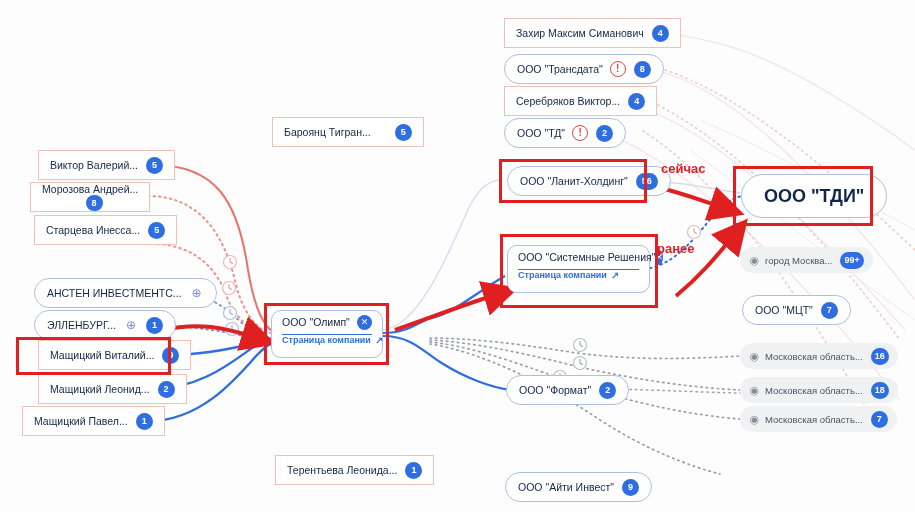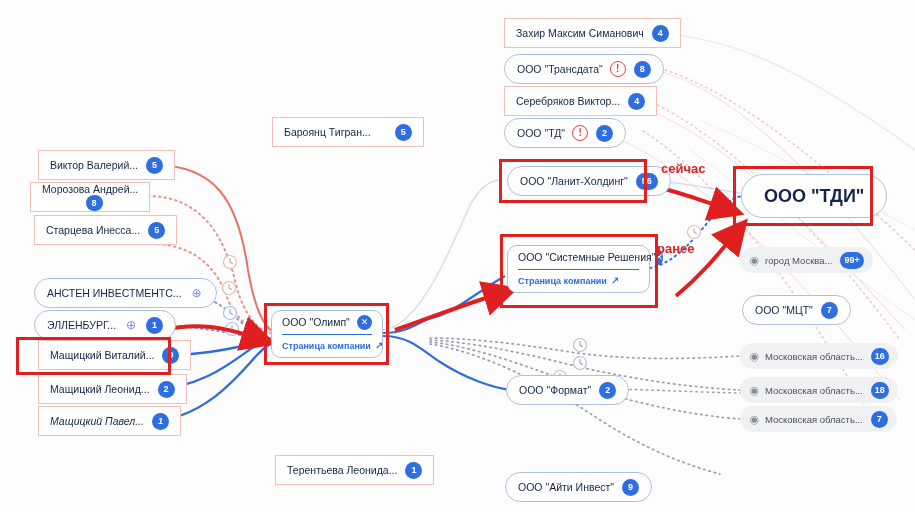--- a/index.html
+++ b/index.html
@@ -35,21 +35,21 @@
   .pin{display:inline-flex;align-items:center;justify-content:center;
        width:11px;height:14px;margin-right:5px;color:#868d9b;font-size:11px;}
 
   
   .card{flex-direction:column;align-items:stretch;justify-content:center;
         border:1px solid #adc0e0;border-radius:10px;background:#fff;
         padding:0;height:48px;}
   .card .top{display:flex;align-items:center;justify-content:space-between;
              padding:0 10px;height:23px;font-size:10.5px;color:#12264a;}
   .card .sep{height:1px;background:#2f6ee0;margin:0 10px;}
-  .card .link{display:flex;align-items:center;padding:0 10px;height:23px;
+  .card .link{display:flex;padding:0 10px;height:23px;
               font-size:9px;font-weight:bold;color:#2f6ee0;}
   .card .link .arrow{margin-left:4px;font-size:10px;}
   .xbtn{display:inline-flex;align-items:center;justify-content:center;
         width:15px;height:15px;border-radius:50%;background:#2f6ee0;color:#fff;
         font-size:9px;font-weight:bold;line-height:1;}
 
   
   .hl{position:absolute;border:3px solid #e02020;box-sizing:border-box;
       background:transparent;}
   .anno{position:absolute;color:#e02020;font-size:13px;font-weight:bold;
@@ -212,21 +212,21 @@
   <div class="node rect" style="left:38px;top:340px;">
     <span class="lbl">Мащицкий Виталий...</span>
     <span class="badge">9</span>
   </div>
 
   <div class="node rect" style="left:38px;top:374px;text-align:right;">
     <span class="lbl">Мащицкий Леонид...</span>
     <span class="badge">2</span>
   </div>
 
-  <div class="node rect" style="left:38px;top:406px;font-style:italic;">
+  <div class="node rect" style="left:22px;top:406px;">
     <span class="lbl">Мащицкий Павел...</span>
     <span class="badge">1</span>
   </div>
 
   <div class="node rect" style="left:275px;top:455px;">
     <span class="lbl">Терентьева Леонида...</span>
     <span class="badge">1</span>
   </div>
 
   <div class="node pill" style="left:507px;top:166px;">

